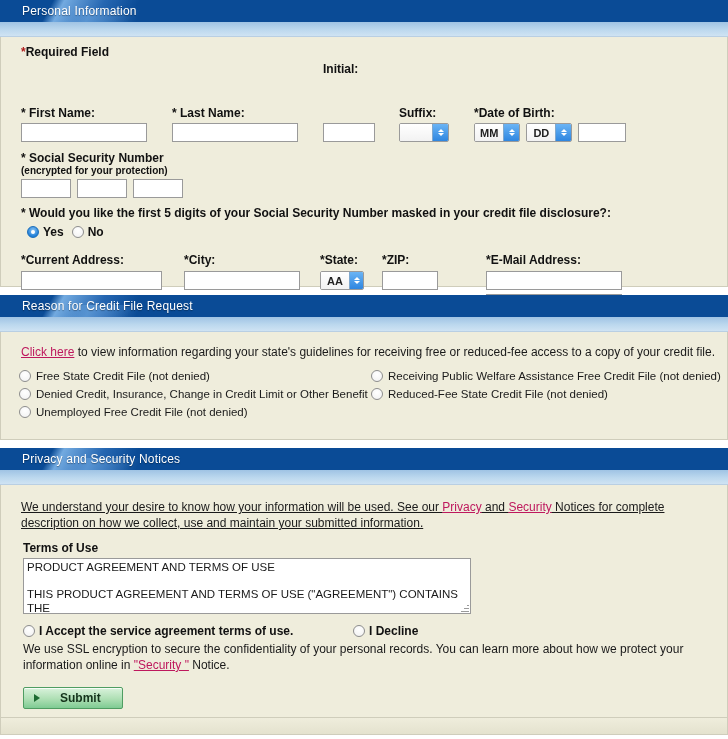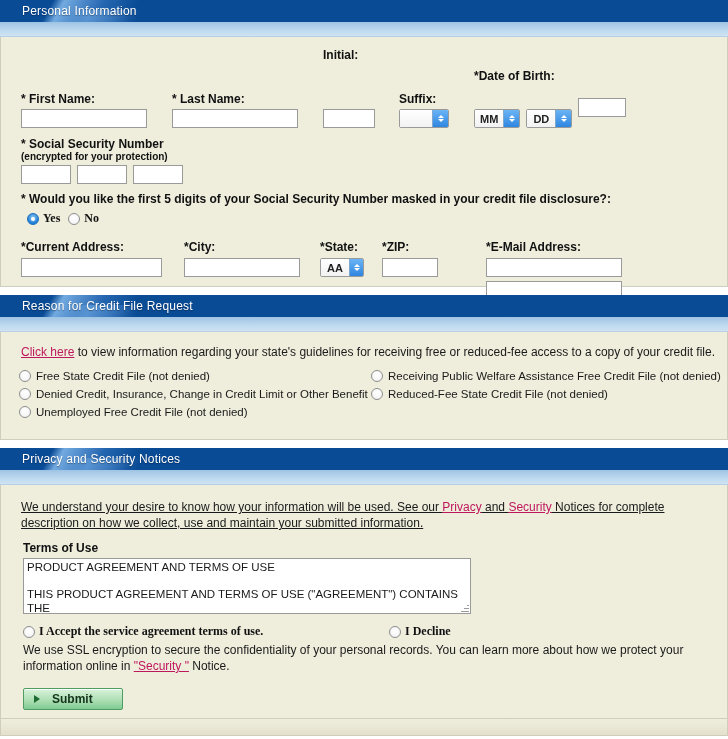--- a/index.html
+++ b/index.html
@@ -92,21 +92,20 @@
   .sel {
     display: inline-flex;
     align-items: stretch;
     border: 1px solid #9a9a9a;
     background: #ffffff;
     height: 17px;
     border-radius: 2px;
     overflow: hidden;
     cursor: pointer;
     vertical-align: middle;
-    margin-top: 23px;
   }
   .sel .val {
     display: flex; align-items: center; justify-content: center;
     font-size: 11px; font-weight: bold; color: #222;
     padding: 0 5px; min-width: 18px;
     background: linear-gradient(#ffffff, #f2f2f2);
   }
   .sel .arrows {
     width: 15px;
     background: linear-gradient(#6ab4f5, #2f86e0);
@@ -141,21 +140,21 @@
     border-color: #1a6dba;
   }
   .rad.on::after {
     content: "";
     position: absolute;
     left: 3px; top: 3px;
     width: 4px; height: 4px;
     border-radius: 50%;
     background: #ffffff;
   }
-  .opt { display: inline-flex; align-items: center; gap: 4px; cursor: pointer; font-family: Liberation Serif, serif; }
+  .opt { display: inline-flex; align-items: center; gap: 4px; cursor: pointer; }
   .opt .t { font-size: 12px; font-weight: bold; color: #111; white-space: nowrap; }
 
   
   .ta {
     width: 448px; height: 56px;
     border: 1px solid #9a9a9a;
     background: #ffffff;
     font-family: "Liberation Sans", sans-serif;
     font-size: 11.5px;
     line-height: 13.5px;
@@ -171,21 +170,21 @@
   .grip {
     position: absolute; right: 2px; bottom: 2px;
     width: 9px; height: 9px; pointer-events: none;
   }
   .grip i {
     position: absolute; right: 0; background: #9a9a9a; height: 1px;
   }
 
   
   .btn-submit {
-    display: inline-flex; align-items: center; gap: 12px;
+    display: inline-flex; align-items: center; gap: 20px;
     width: 100px; height: 22px;
     padding: 0 6px;
     box-sizing: border-box;
     border: 1px solid #4f9d62;
     border-radius: 2px;
     background: linear-gradient(#d9f2db, #aedfb4 55%, #7fcb93);
     font-size: 12px; font-weight: bold; color: #14331b;
     cursor: pointer;
     box-shadow: inset 0 1px 0 rgba(255,255,255,.8);
   }
@@ -219,20 +218,23 @@
 
   <div class="section">
     <div class="sec-header">
       <div class="swoosh"></div>
       <div class="swoosh2"></div>
       <div class="sec-title">Personal Information</div>
     </div>
     <div class="sec-strip"></div>
     <div class="sec-body" style="padding: 8px 0 10px 0; height:250px; box-sizing:border-box;">
 
+      <div style="padding-left:20px;">
+        <span class="lbl"><span class="star">*</span><span>Required Field</span></span>
+      </div>
 
       <div class="row" style="padding-left:20px; margin-top:3px;">
         <div class="col">
           <span class="lbl">* First Name:</span>
           <input class="txt" style="width: 120px; margin-top: 3px;" value="">
         </div>
         <div class="col" style="margin-left:25px;">
           <span class="lbl">* Last Name:</span>
           <input class="txt" style="width: 120px; margin-top: 3px;" value="">
         </div>
@@ -408,21 +410,21 @@
 THIS PRODUCT AGREEMENT AND TERMS OF USE ("AGREEMENT") CONTAINS THE
 TERMS AND CONDITIONS UPON WHICH YOU MAY PURCHASE AND USE OUR</div>
           <span class="grip">
             <i style="width:8px; bottom:0px;"></i>
             <i style="width:5px; bottom:3px;"></i>
             <i style="width:2px; bottom:6px;"></i>
           </span>
         </div>
       </div>
 
-      <div style="display:flex; align-items:center; padding-left:22px; margin-top:7px;gap:36px;">
+      <div style="display:flex; align-items:center; padding-left:22px; margin-top:7px;">
         <label class="opt" style="width:330px;">
           <span class="rad"></span>
           <span class="t">I Accept the service agreement terms of use.</span>
         </label>
         <label class="opt">
           <span class="rad"></span>
           <span class="t">I Decline</span>
         </label>
       </div>
 

